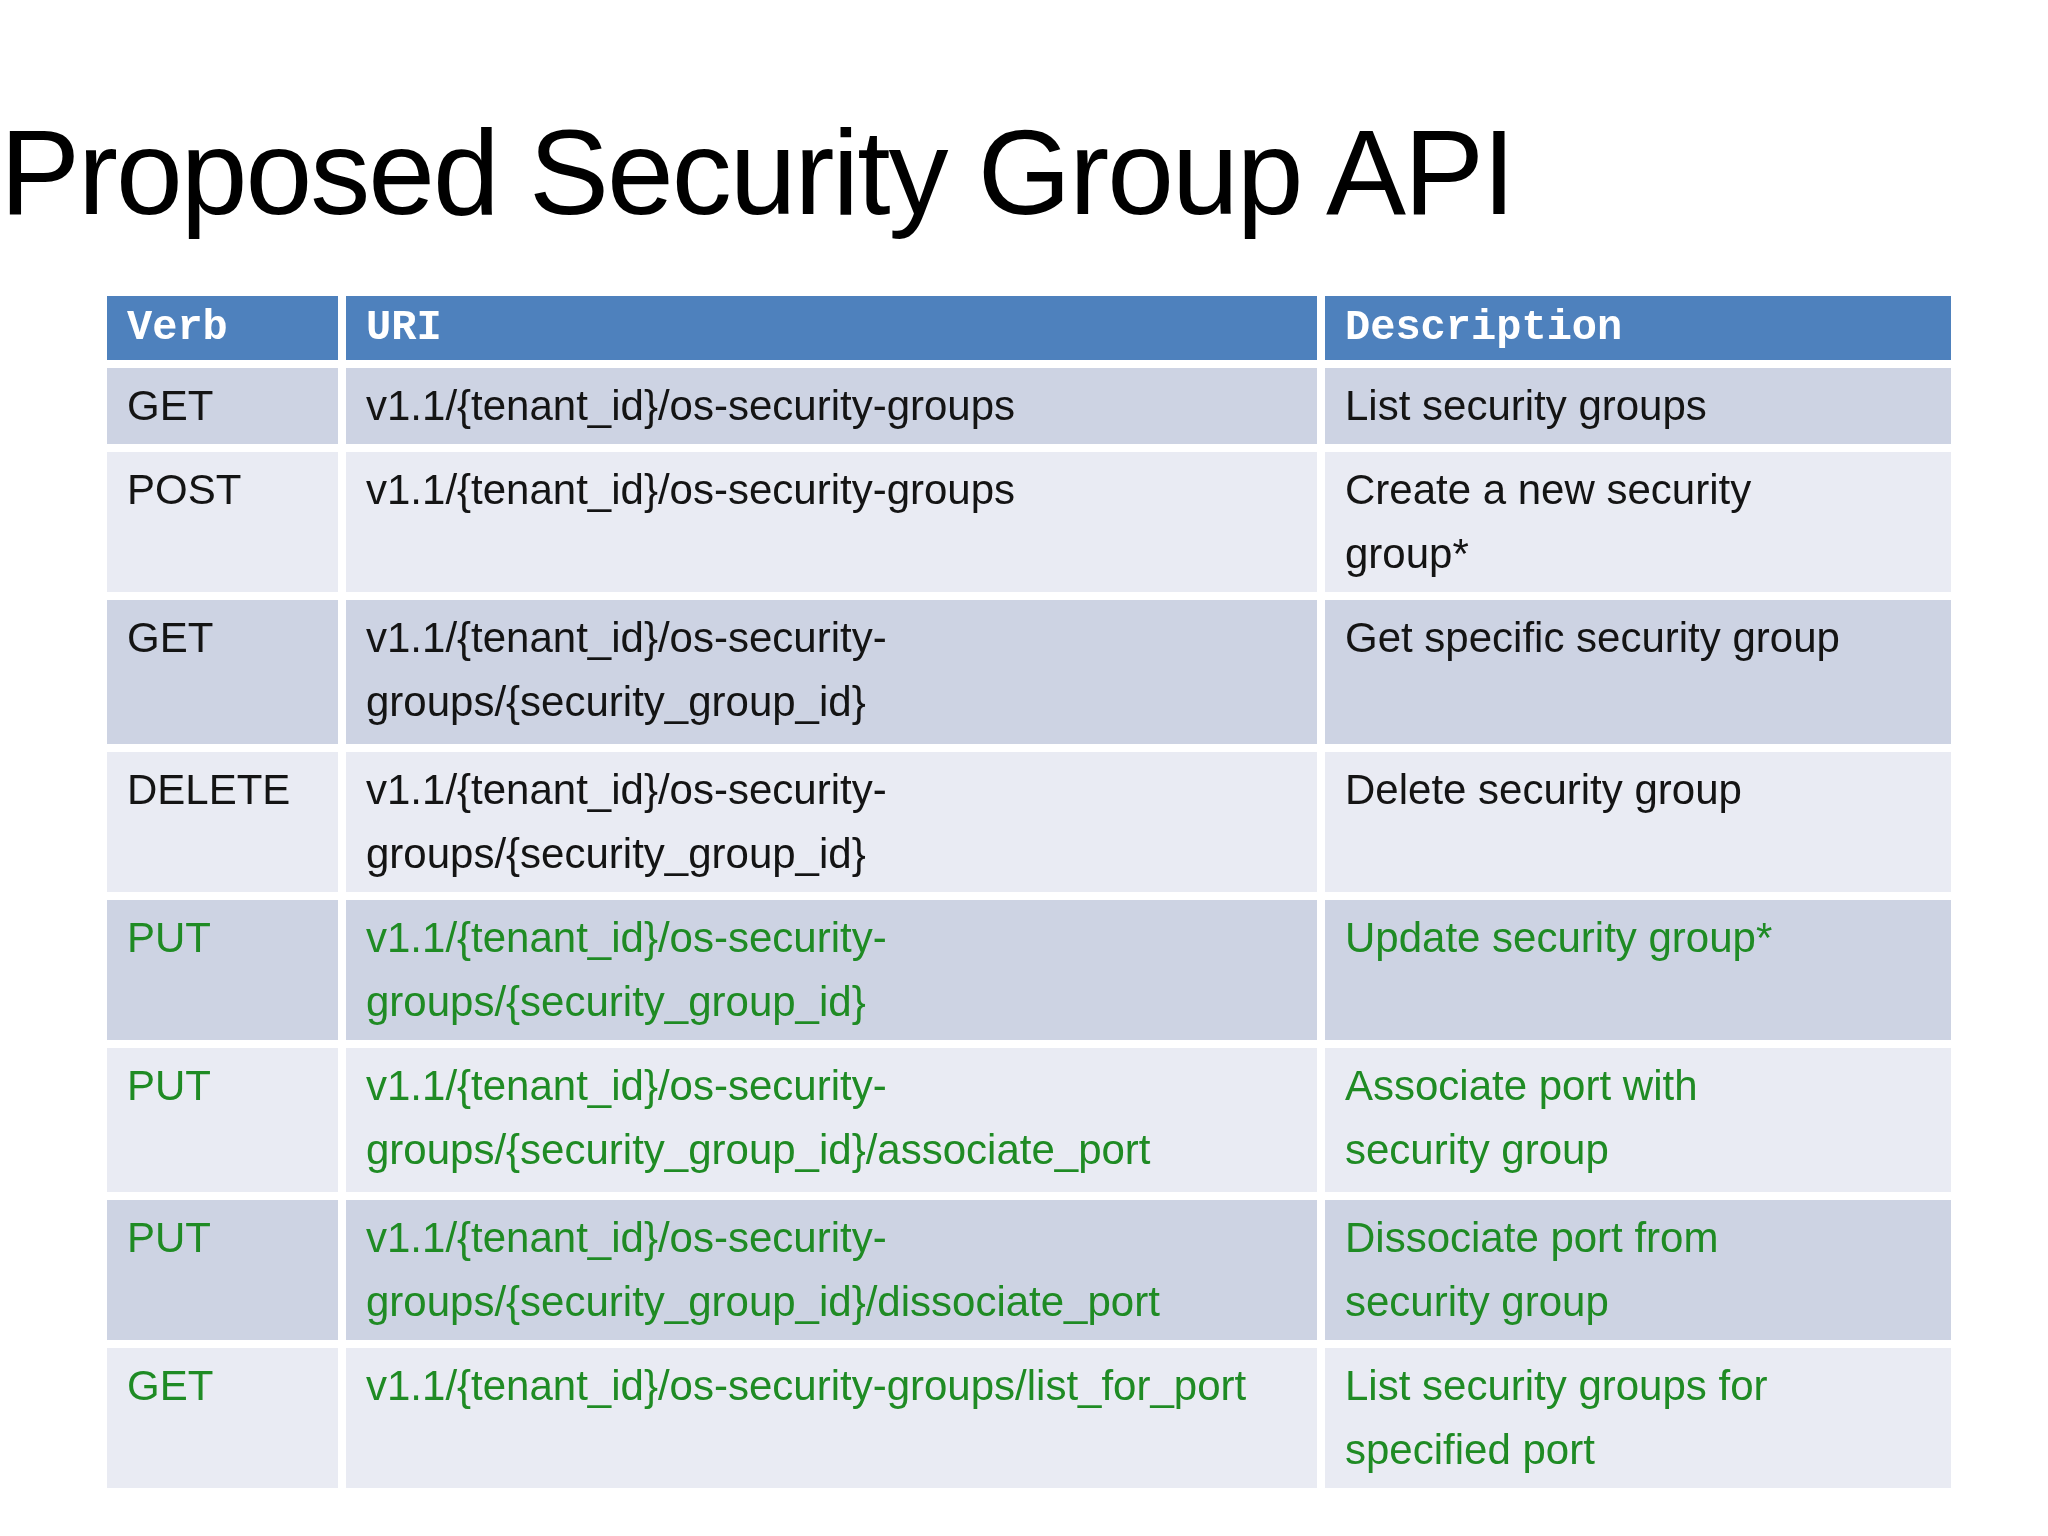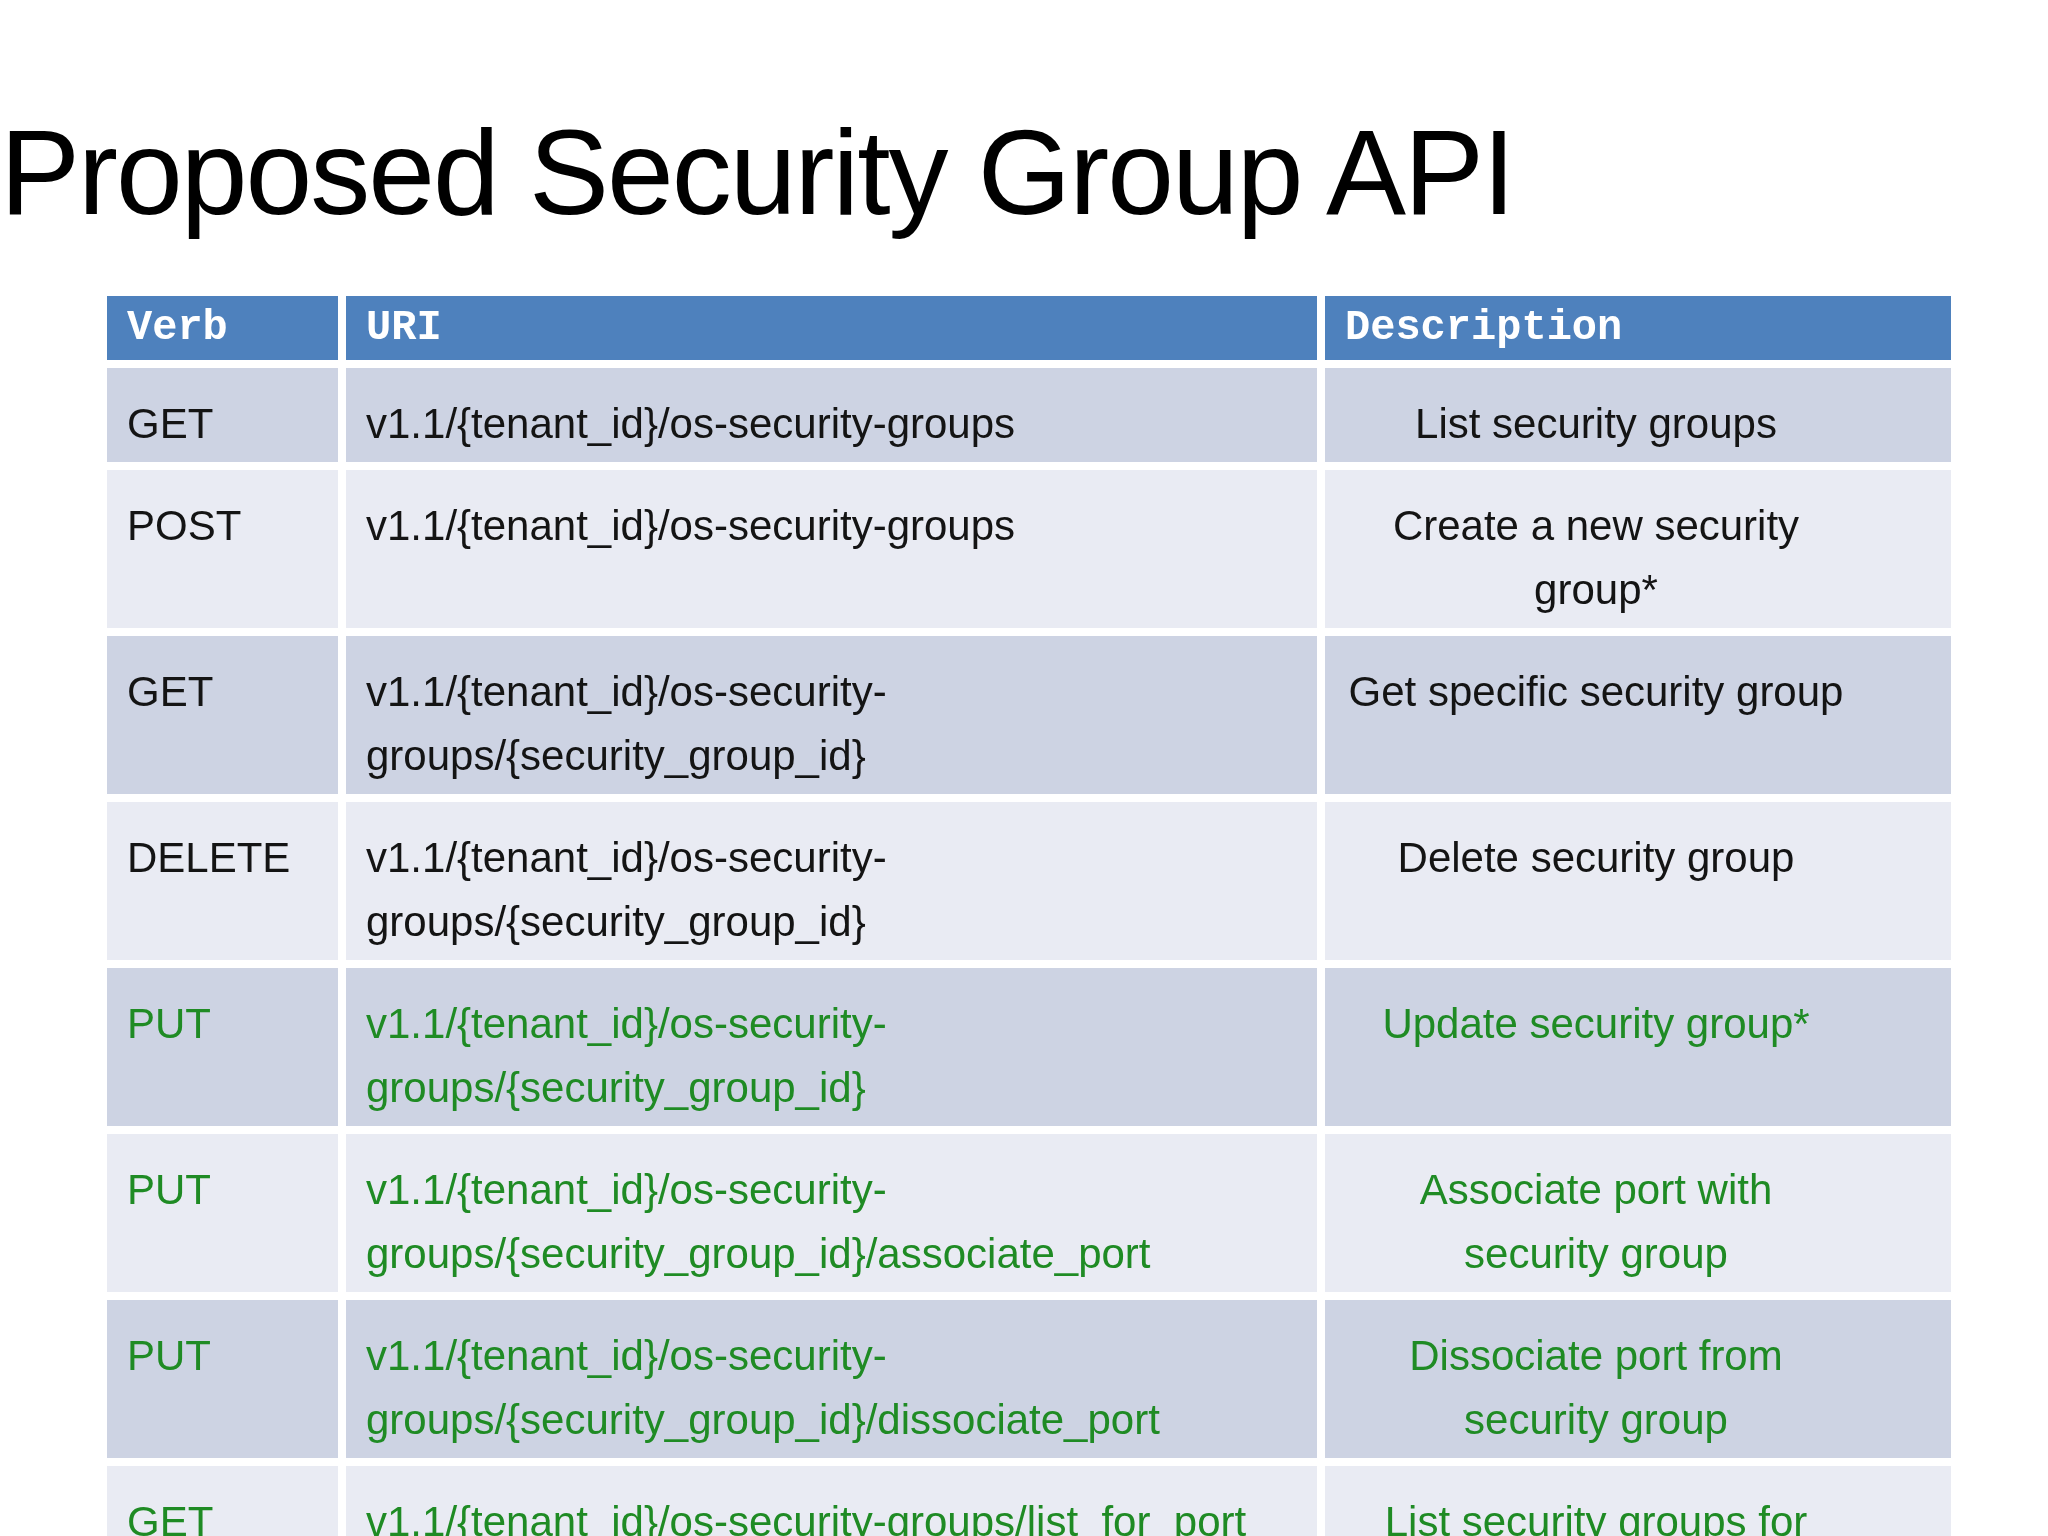--- a/index.html
+++ b/index.html
@@ -52,28 +52,28 @@
     text-align: left;
     vertical-align: middle;
     height: 64px;
     padding: 0 10px 0 20px;
     font-family: Liberation Mono, monospace;
   }
   table.api-table td {
     font-size: 42px;
     line-height: 64px;
     vertical-align: top;
-    padding: 24px 10px 6px 20px;
+    padding: 6px 10px 6px 20px;
     color: var(--text-black, #141414);
   }
   tbody tr:nth-child(odd) td { background: var(--band-dark, #CDD3E3); }
   tbody tr:nth-child(even) td { background: var(--band-light, #E9EBF3); }
   tbody tr.green td { color: var(--text-green, #1F8B24); }
   .uri-text  { max-width: 890px; }
-  .desc-text { max-width: 502px; text-align: center; }
+  .desc-text { max-width: 502px; }
   tr.r1 { height: 76px;  }
   tr.r2 { height: 140px; }
   tr.r3 { height: 144px; }
   tr.r4 { height: 140px; }
   tr.r5 { height: 140px; }
   tr.r6 { height: 144px; }
   tr.r7 { height: 140px; }
   tr.r8 { height: 116px; }
 </style>
 </head>

